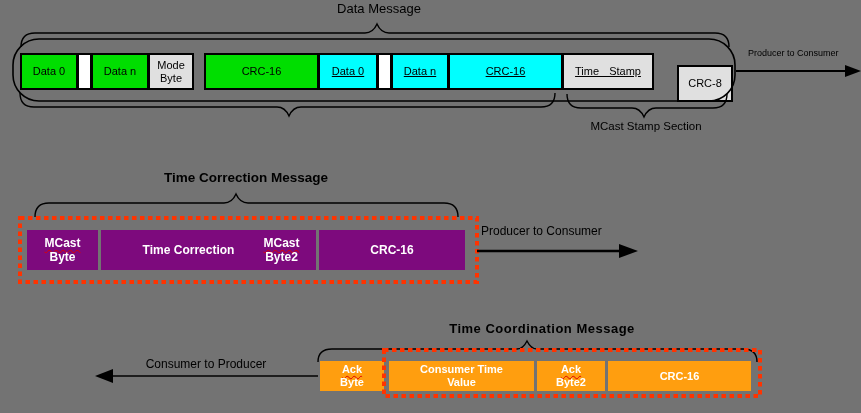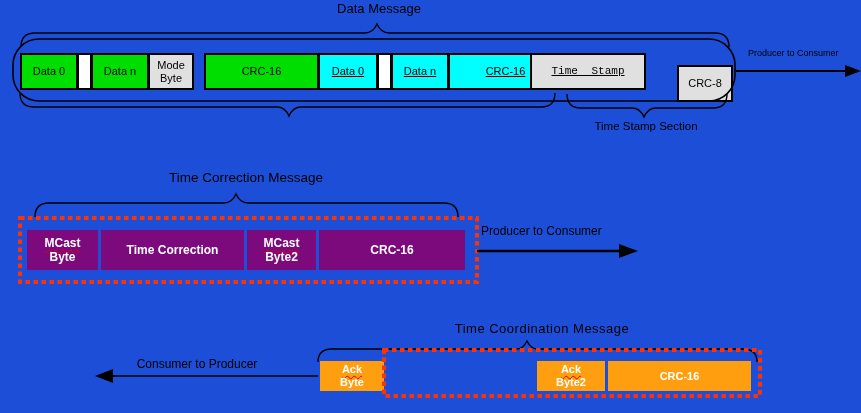--- a/index.html
+++ b/index.html
@@ -1,17 +1,17 @@
 <!DOCTYPE html>
 <html style="--green: #00de00; --cyan: #00ffff; --gray: #e0e0e0; --purple: #7d0a7d; --orange: #ff9e0f; --dotted: #ff3300; --squiggle: #e00000;"><head>
 <meta charset="utf-8">
 <style>
   html,body{margin:0;padding:0;background:#fff;}
   #stage{
-    position:relative;width:861px;height:413px;background:#1d4ed8;overflow:hidden;
+    position:relative;width:861px;height:413px;background:#737373;overflow:hidden;
     font-family:"Liberation Sans","DejaVu Sans",sans-serif;color:#000;
   }
   svg.overlay{position:absolute;left:0;top:0;z-index:6;pointer-events:none;}
   .lbl{position:absolute;white-space:nowrap;z-index:4;}
   .ctr{transform:translateX(-50%);}
   
   .fbox{
     position:absolute;top:53px;height:37px;box-sizing:border-box;border:2px solid #000;
     display:flex;flex-direction:column;align-items:center;justify-content:center;
     font-size:11px;line-height:1.15;text-align:center;z-index:3;
@@ -34,21 +34,21 @@
     font-weight:bold;font-size:11px;line-height:1.15;display:flex;flex-direction:column;
     align-items:center;justify-content:center;text-align:center;z-index:3;
   }
   .sq{text-decoration-line:underline;text-decoration-style:wavy;
       text-decoration-color:var(--squiggle,#e00000);text-decoration-thickness:1px;
       text-underline-offset:2px;}
   .t13{font-size:13px;}
   .t12{font-size:12px;}
   .t11{font-size:11.5px;}
   .t9{font-size:9px;}
-  .bold{font-weight:normal;}
+  .bold{font-weight:bold;}
 </style>
 </head>
 <body>
 
 <div id="stage">
 
   <div class="lbl ctr t13" style="left:379px;top:1px;">Data Message</div>
 
   <div class="fbox green" style="left:20px;width:58px;">
     <span class="ln">Data 0</span>
@@ -67,64 +67,68 @@
   <div class="fbox cyanbg u" style="left:318px;width:60px;">
     <span class="ln">Data 0</span>
   </div>
   <div class="fbox whitebg" style="left:377px;width:15px;"></div>
   <div class="fbox cyanbg u" style="left:391px;width:58px;">
     <span class="ln">Data n</span>
   </div>
   <div class="fbox cyanbg u" style="left:448px;width:115px;">
     <span class="ln">CRC-16</span>
   </div>
-  <div class="fbox graybg u wsp" style="left:530px;width:116px;font-family:Liberation Mono, monospace;">
+  <div class="fbox graybg u wsp" style="left:562px;width:92px;">
     <span class="ln">Time Stamp</span>
   </div>
   <div class="fbox graybg" style="left:677px;width:56px;margin-top:12px;">
     <span class="ln">CRC-8</span>
   </div>
 
-  <div class="lbl ctr t11" style="left:646px;top:120px;">Time Stamp Section</div>
+  <div class="lbl ctr t11" style="left:646px;top:120px;">MCast Stamp Section</div>
   <div class="lbl t9" style="left:748px;top:48px;">Producer to Consumer</div>
 
   <div class="lbl ctr bold" style="left:246px;top:170px;font-size:13.5px;">Time Correction Message</div>
 
   <div class="pbox" style="left:27px;width:71px;">
     <span class="ln sq">MCast</span>
     <span class="ln">Byte</span>
   </div>
-  <div class="pbox" style="left:101px;width:143px;">
+  <div class="pbox" style="left:101px;width:143px;padding-left:16px;">
     <span class="ln">Time Correction</span>
   </div>
   <div class="pbox" style="left:247px;width:69px;">
     <span class="ln sq">MCast</span>
     <span class="ln">Byte2</span>
   </div>
   <div class="pbox" style="left:319px;width:146px;">
     <span class="ln">CRC-16</span>
   </div>
 
   <div class="lbl t12" style="left:481px;top:224px;">Producer to Consumer</div>
 
   <div class="lbl ctr bold" style="left:542px;top:321px;font-size:13px;letter-spacing:.5px;">Time Coordination Message</div>
 
   <div class="obox" style="left:320px;width:64px;">
     <span class="ln sq">Ack</span>
     <span class="ln">Byte</span>
   </div>
+  <div class="obox" style="left:389px;width:145px;">
+    <span class="ln">Consumer Time</span>
+    <span class="ln">Value</span>
+  </div>
   <div class="obox" style="left:537px;width:68px;">
     <span class="ln sq">Ack</span>
     <span class="ln">Byte2</span>
   </div>
   <div class="obox" style="left:608px;width:143px;">
     <span class="ln">CRC-16</span>
   </div>
 
-  <div class="lbl ctr t12" style="left:197px;top:357px;">Consumer to Producer</div>
+  <div class="lbl ctr t12" style="left:206px;top:357px;">Consumer to Producer</div>
 
   <svg class="overlay" width="861" height="413" viewBox="0 0 861 413">
 
     <rect x="13" y="39" width="722" height="62" rx="26" fill="none" stroke="#000" stroke-width="1.6"></rect>
 
     <path d="M 21,47 Q 21,33 35,33 L 365,33 Q 373,33 377,24 Q 381,33 389,33 L 715,33 Q 729,33 729,47" fill="none" stroke="#000" stroke-width="1.4"></path>
 
     <path d="M 20,93 Q 20,107 34,107 L 277,107 Q 285,107 289,116 Q 293,107 301,107 L 541,107 Q 555,107 555,93" fill="none" stroke="#000" stroke-width="1.4"></path>
 
     <path d="M 567,94 Q 567,108 581,108 L 632,108 Q 640,108 644,117 Q 648,108 656,108 L 713,108 Q 727,108 727,94" fill="none" stroke="#000" stroke-width="1.4"></path>

